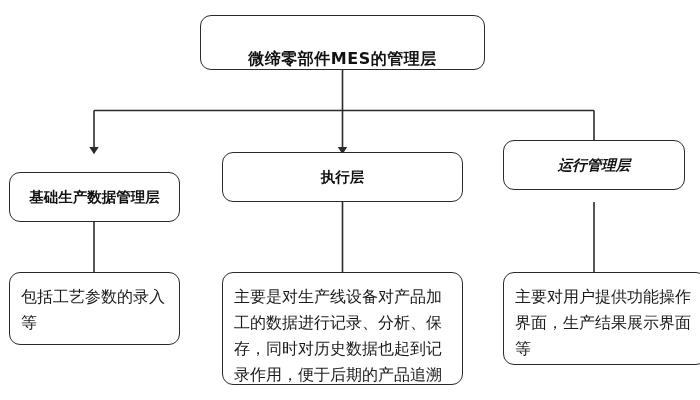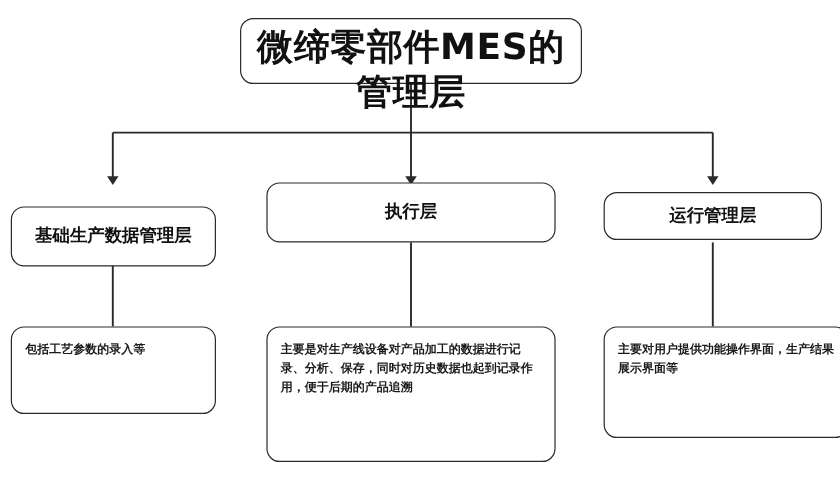--- a/index.html
+++ b/index.html
@@ -30,21 +30,21 @@
     border: 1.6px solid #2b2b2b;
     border-radius: 11px;
     display: flex;
     align-items: center;
   }
   .node-title {
     justify-content: center;
     text-align: center;
   }
   .node-title .txt {
-    font-size: 30px;
+    font-size: 16px;
     font-weight: bold;
     color: #111111;
     letter-spacing: 0.5px;
     line-height: 1.25;
     margin-top: 32px;
   }
   .node-layer {
     justify-content: center;
     text-align: center;
   }
@@ -52,22 +52,22 @@
     font-size: 14.5px;
     font-weight: bold;
     color: #111111;
     line-height: 1.3;
   }
   .node-detail {
     align-items: flex-start;
     padding: 11px 11px 9px 11px;
   }
   .node-detail .txt {
-    font-size: 10px;
-    font-weight: bold;
+    font-size: 16px;
+    font-weight: normal;
     color: #1a1a1a;
     line-height: 1.62;
     text-align: left;
     word-break: break-all;
   }
 </style>
 </head>
 <body>
 
 <div id="canvas">
@@ -97,21 +97,21 @@
   </div>
 
   <div class="node node-layer" style="left:9px; top:152px; width:171px; height:50px;margin-top:20px;">
     <span class="txt">基础生产数据管理层</span>
   </div>
 
   <div class="node node-layer" style="left:222px; top:152px; width:241px; height:50px;">
     <span class="txt">执行层</span>
   </div>
 
-  <div class="node node-layer" style="left:503px; top:160px; width:182px; height:40px;">
+  <div class="node node-layer" style="left:503px; top:140px; width:182px; height:50px;font-style:italic;">
     <span class="txt">运行管理层</span>
   </div>
 
   <div class="node node-detail" style="left:9px; top:272px; width:171px; height:73px;">
     <span class="txt">包括工艺参数的录入等</span>
   </div>
 
   <div class="node node-detail" style="left:222px; top:272px; width:241px; height:113px;justify-content:center;">
     <span class="txt">主要是对生产线设备对产品加工的数据进行记录、分析、保存，同时对历史数据也起到记录作用，便于后期的产品追溯</span>
   </div>

